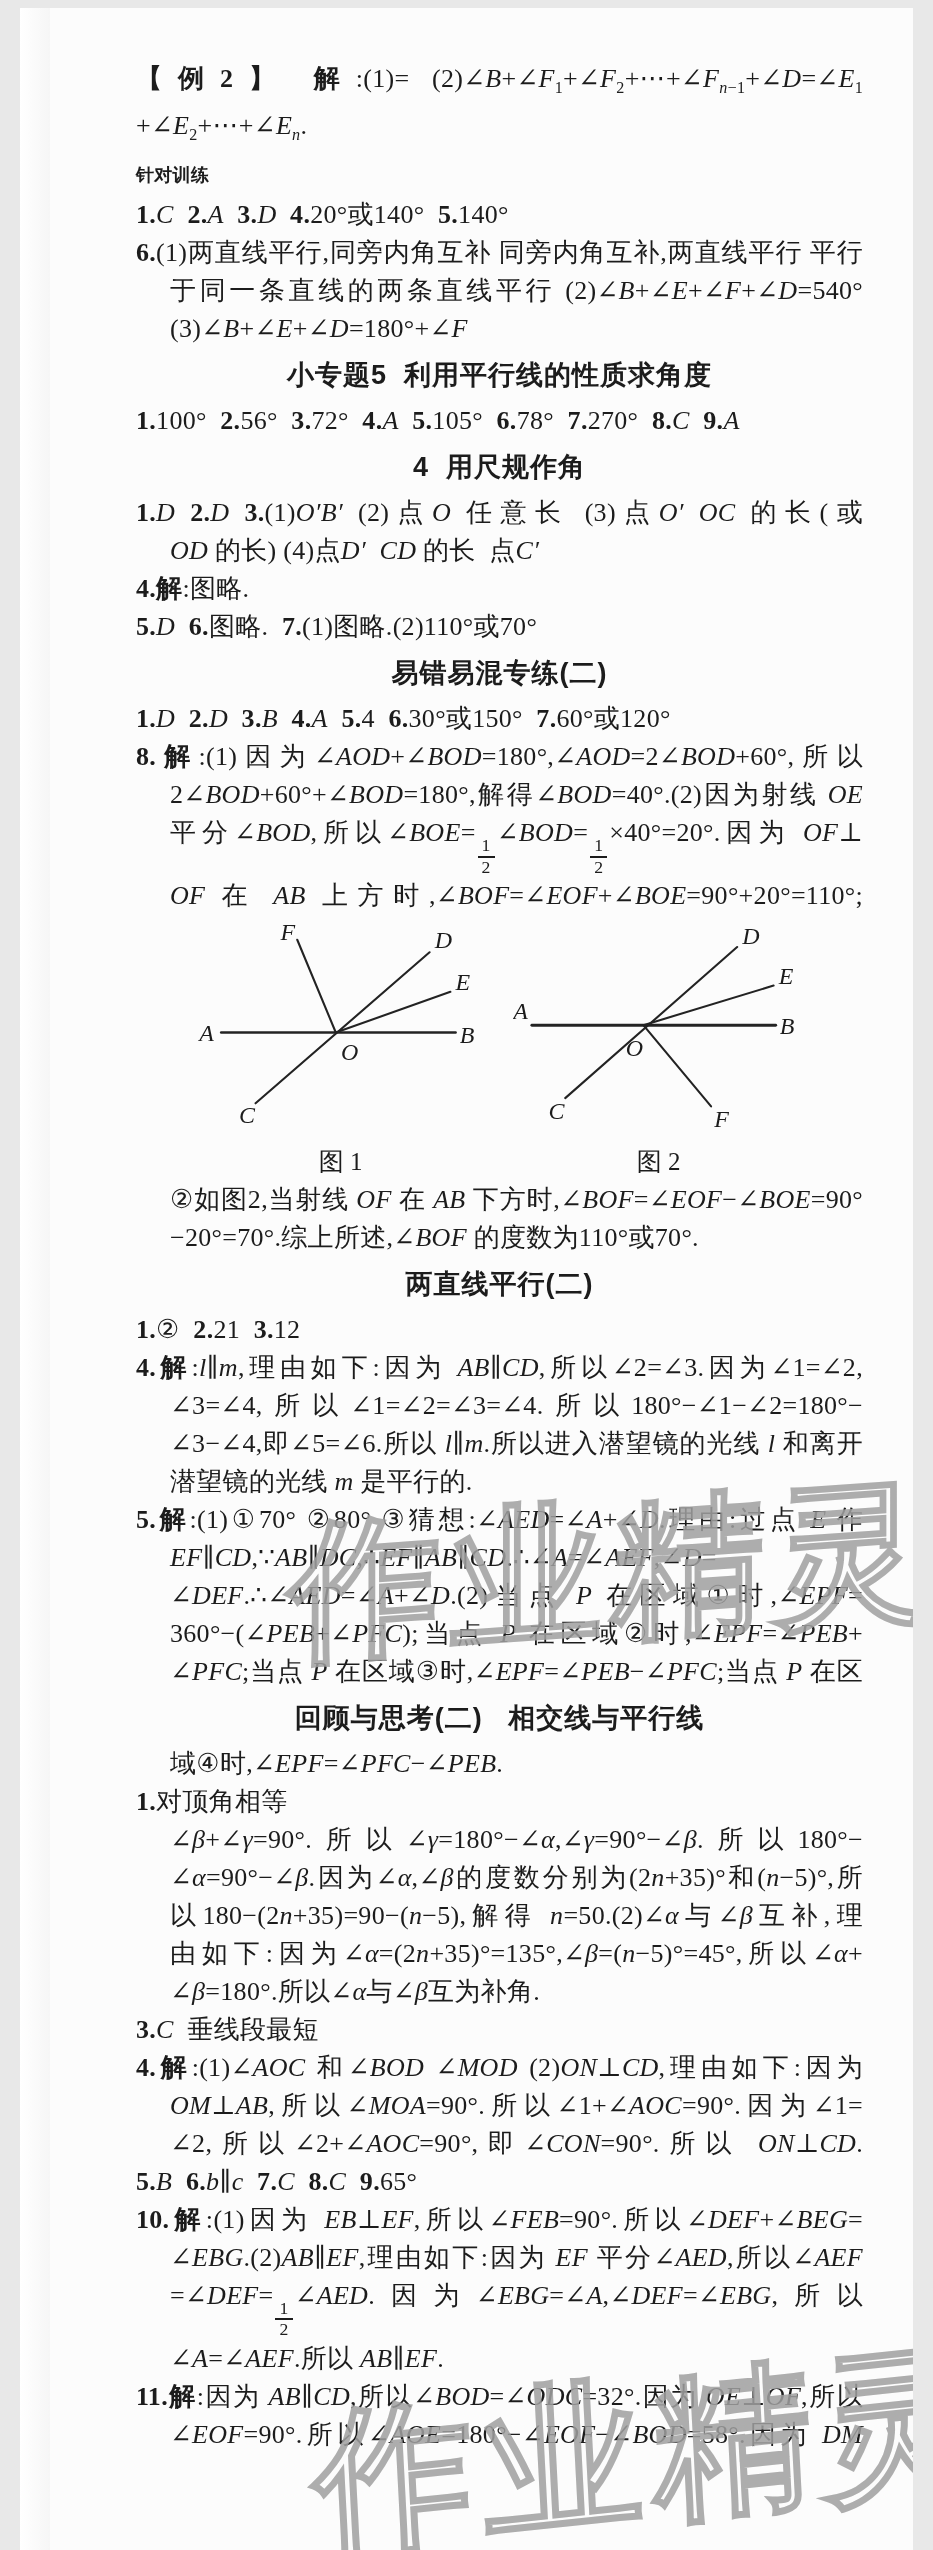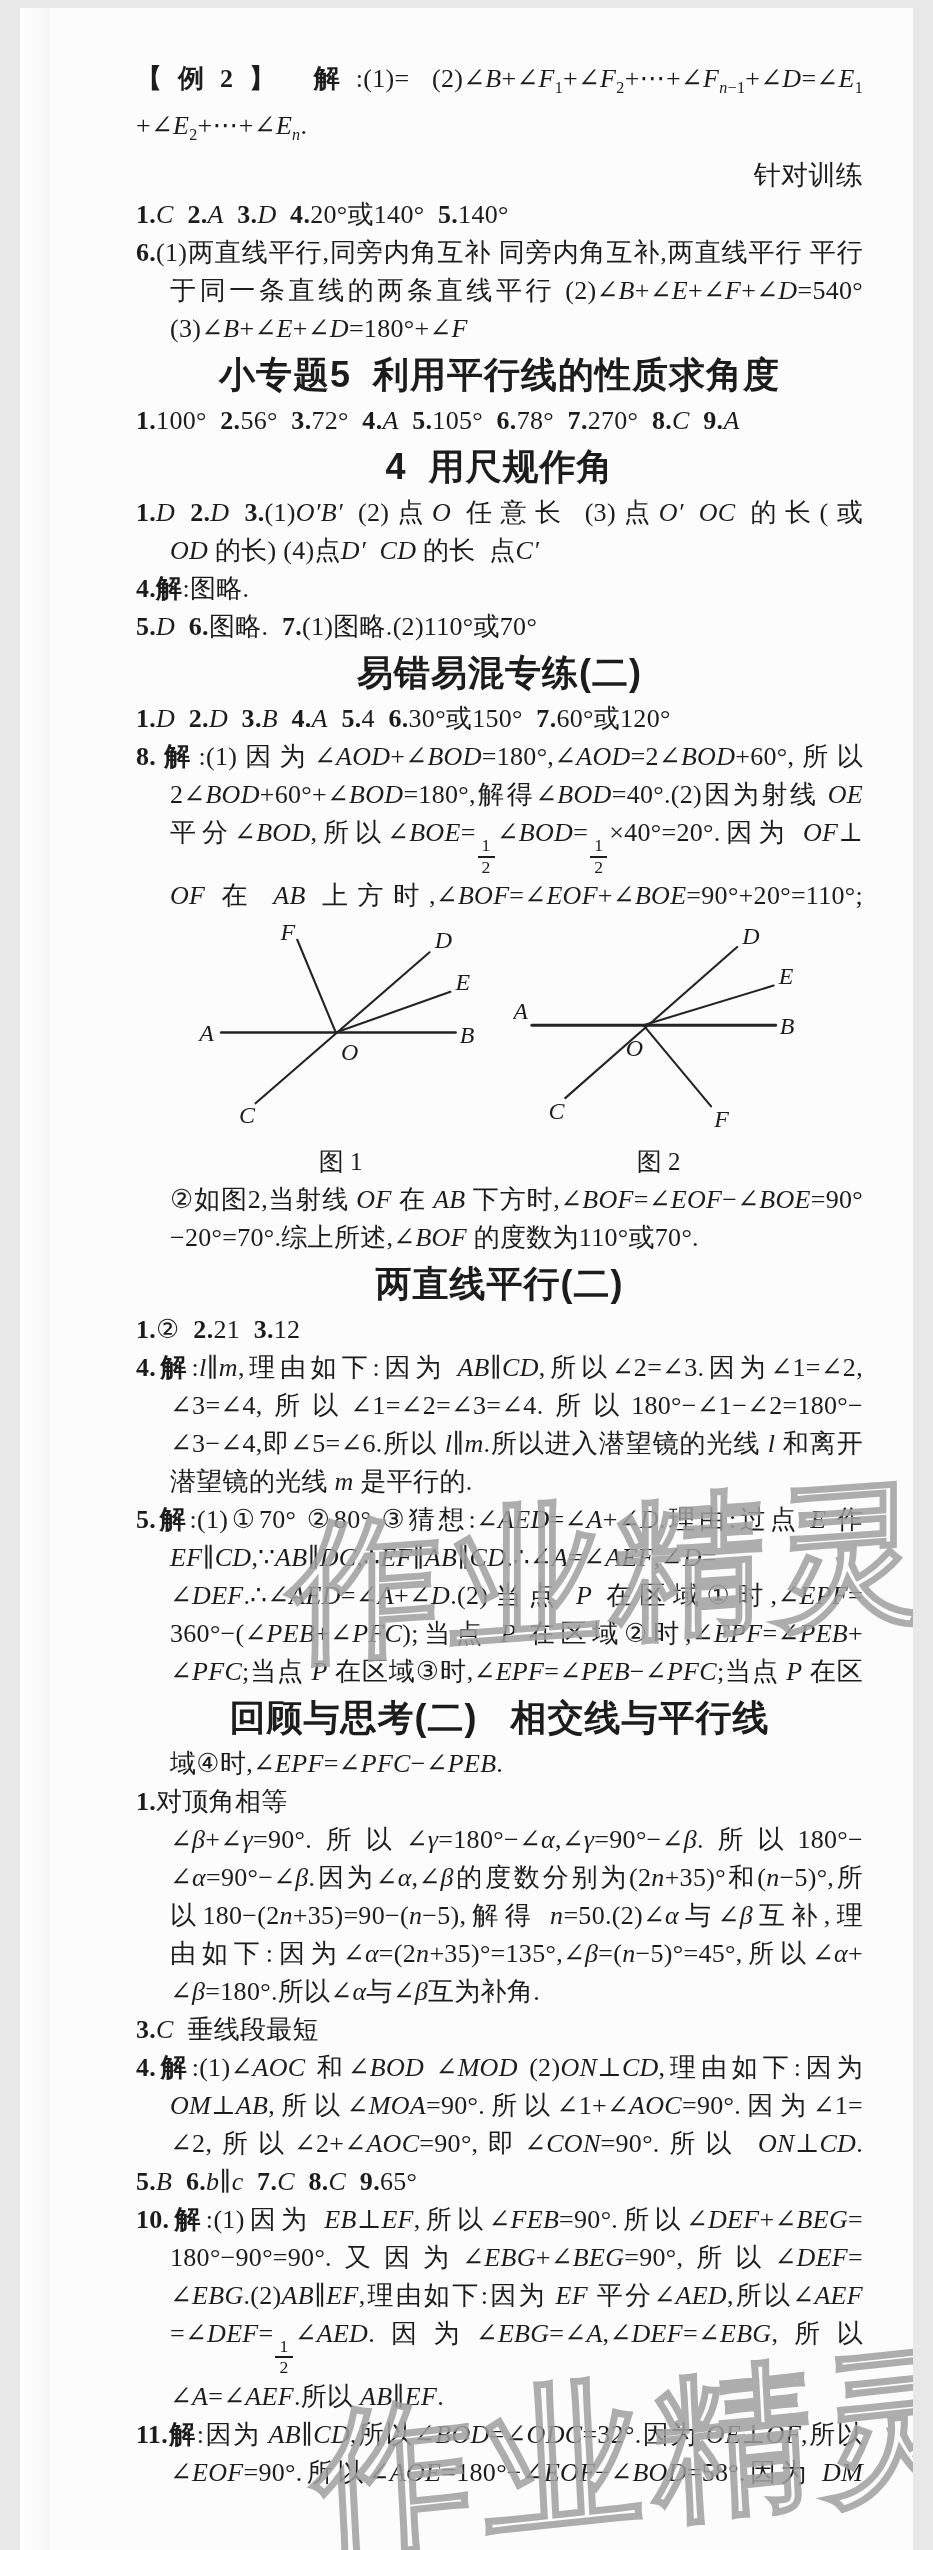--- a/index.html
+++ b/index.html
@@ -27,30 +27,29 @@
     white-space:pre-wrap;
     letter-spacing:0.3px;
   }
   .tline.j1{
     white-space:normal;
     text-align:justify;
     text-align-last:justify;
   }
   .tline.ind1{margin-left:34px;}
   .tline.lead{
-    font-weight:400;
+    font-weight:700;
     font-family:"Liberation Sans","DejaVu Sans",sans-serif;
-    font-size:27px;
+    font-size:18px;
     line-height:42px;
-    text-align:right;
   }
   .tline.h1{
     font-weight:700;
     font-family:"Liberation Sans","DejaVu Sans",sans-serif;
-    font-size:36px;
+    font-size:27px;
     line-height:54px;
     text-align:center;
     text-align-last:center;
     margin-left:0;
     letter-spacing:1px;
   }
   b{font-weight:700;}
   i{font-style:italic;}
   sub{font-size:0.62em;}
   .frac{
@@ -187,21 +186,20 @@
         <div class="tline ind1 j1">∠<i>α</i>=90°−∠<i>β</i>.因为∠<i>α</i>,∠<i>β</i>的度数分别为(2<i>n</i>+35)°和(<i>n</i>−5)°,所</div>
         <div class="tline ind1 j1">以180−(2<i>n</i>+35)=90−(<i>n</i>−5),解得 <i>n</i>=50.(2)∠<i>α</i>与∠<i>β</i>互补,理</div>
         <div class="tline ind1 j1">由如下:因为∠<i>α</i>=(2<i>n</i>+35)°=135°,∠<i>β</i>=(<i>n</i>−5)°=45°,所以∠<i>α</i>+</div>
         <div class="tline ind1">∠<i>β</i>=180°.所以∠<i>α</i>与∠<i>β</i>互为补角.</div>
         <div class="tline"><b>3.</b><i>C</i>  垂线段最短</div>
         <div class="tline j1"><b>4.</b><b>解</b>:(1)∠<i>AOC</i> 和∠<i>BOD</i>  ∠<i>MOD</i> (2)<i>ON</i>⊥<i>CD</i>,理由如下:因为</div>
         <div class="tline ind1 j1"><i>OM</i>⊥<i>AB</i>,所以∠<i>MOA</i>=90°.所以∠1+∠<i>AOC</i>=90°.因为∠1=</div>
         <div class="tline ind1 j1">∠2,所以∠2+∠<i>AOC</i>=90°,即∠<i>CON</i>=90°.所以 <i>ON</i>⊥<i>CD</i>.</div>
         <div class="tline"><b>5.</b><i>B</i>  <b>6.</b><i>b</i>∥<i>c</i>  <b>7.</b><i>C</i>  <b>8.</b><i>C</i>  <b>9.</b>65°</div>
         <div class="tline j1"><b>10.</b><b>解</b>:(1)因为 <i>EB</i>⊥<i>EF</i>,所以∠<i>FEB</i>=90°.所以∠<i>DEF</i>+∠<i>BEG</i>=</div>
-        <div class="tline ind1 j1">180°−90°=90°.又因为∠<i>EBG</i>+∠<i>BEG</i>=90°,所以∠<i>DEF</i>=</div>
         <div class="tline ind1 j1">∠<i>EBG</i>.(2)<i>AB</i>∥<i>EF</i>,理由如下:因为 <i>EF</i> 平分∠<i>AED</i>,所以∠<i>AEF</i></div>
         <div class="tline ind1 j1">=∠<i>DEF</i>=<span class="frac">
             <span class="fnum">1</span>
             <span class="fden">2</span>
           </span>∠<i>AED</i>.因为∠<i>EBG</i>=∠<i>A</i>,∠<i>DEF</i>=∠<i>EBG</i>,所以</div>
         <div class="tline ind1">∠<i>A</i>=∠<i>AEF</i>.所以 <i>AB</i>∥<i>EF</i>.</div>
         <div class="tline j1"><b>11.</b><b>解</b>:因为 <i>AB</i>∥<i>CD</i>,所以∠<i>BOD</i>=∠<i>ODC</i>=32°.因为 <i>OE</i>⊥<i>OF</i>,所以</div>
         <div class="tline ind1 j1">∠<i>EOF</i>=90°.所以∠<i>AOE</i>=180°−∠<i>EOF</i>−∠<i>BOD</i>=58°.因为 <i>DM</i></div>
       </div>
   </div>

